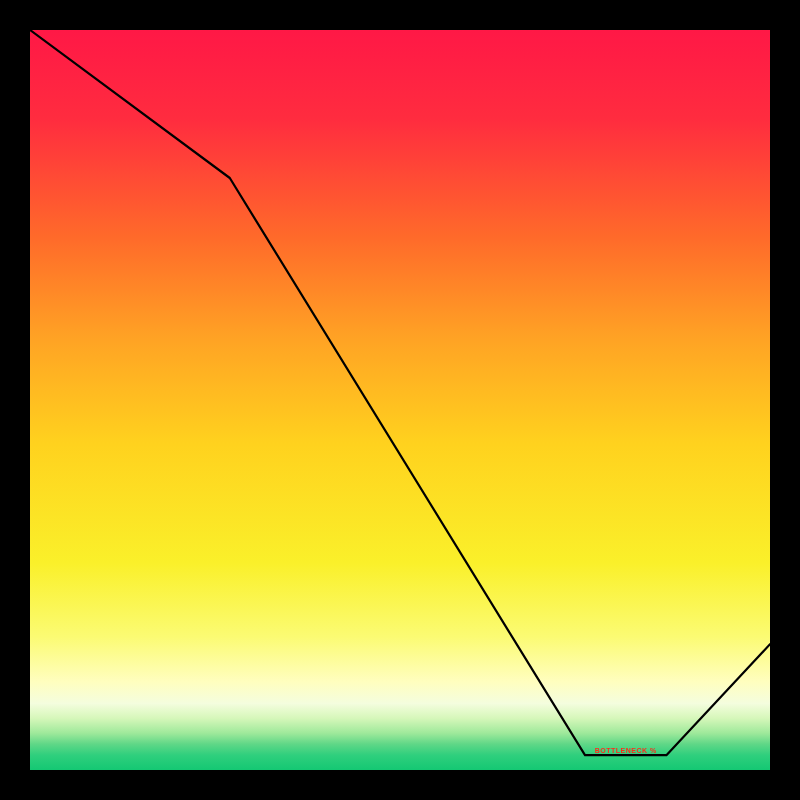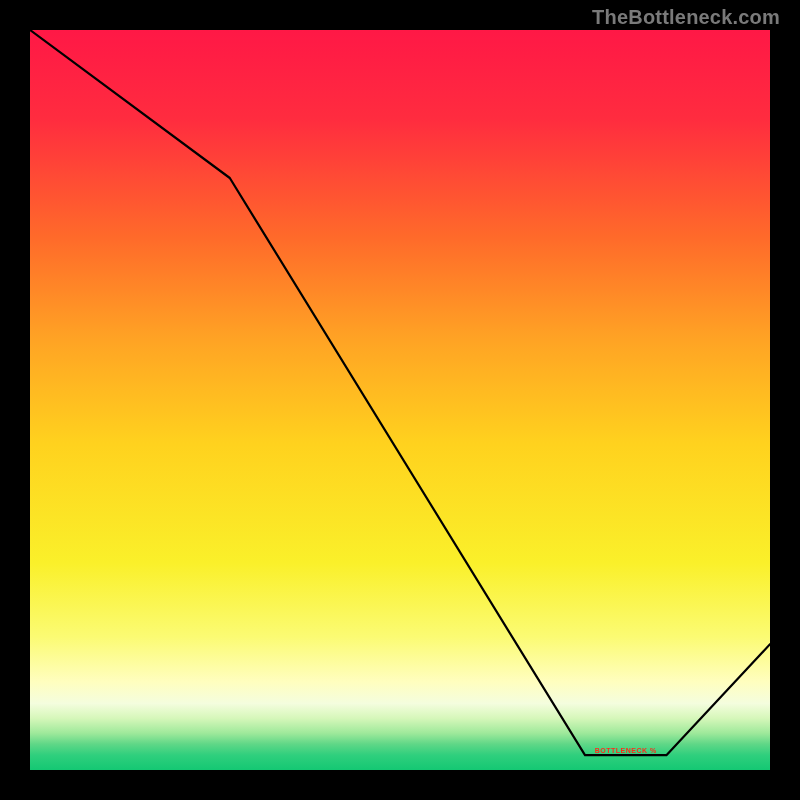--- a/index.html
+++ b/index.html
@@ -46,21 +46,20 @@
     letter-spacing: 0.5px;
     white-space: nowrap;
     transform: translateX(-50%);
   }
 </style>
 </head>
 <body>
 
 <div class="frame">
 
-  <div class="attribution">TheBottleneck.com</div>
 
   <div class="plot-area">
     <svg id="chart-svg" width="740" height="740" viewBox="0 0 740 740" preserveAspectRatio="none">
       <defs>
         <linearGradient id="bg-grad" x1="0" y1="0" x2="0" y2="1">
             <stop offset="0.000%" stop-color="#ff1846"></stop>
             <stop offset="12.000%" stop-color="#ff2c3f"></stop>
             <stop offset="28.000%" stop-color="#ff6a2a"></stop>
             <stop offset="42.000%" stop-color="#ffa424"></stop>
             <stop offset="56.000%" stop-color="#ffd21e"></stop>

